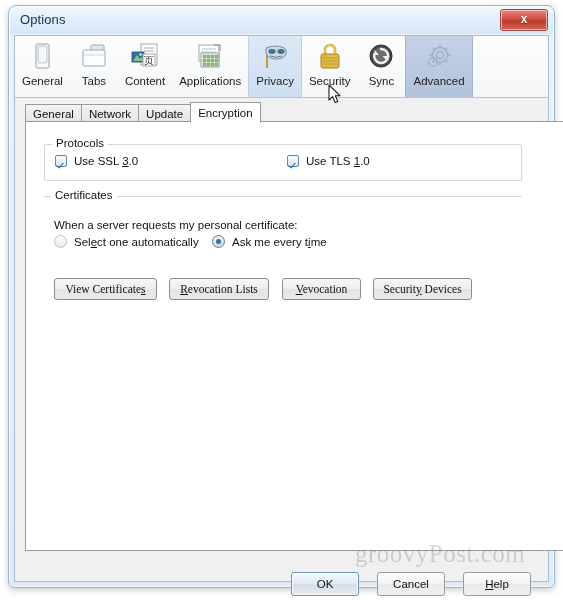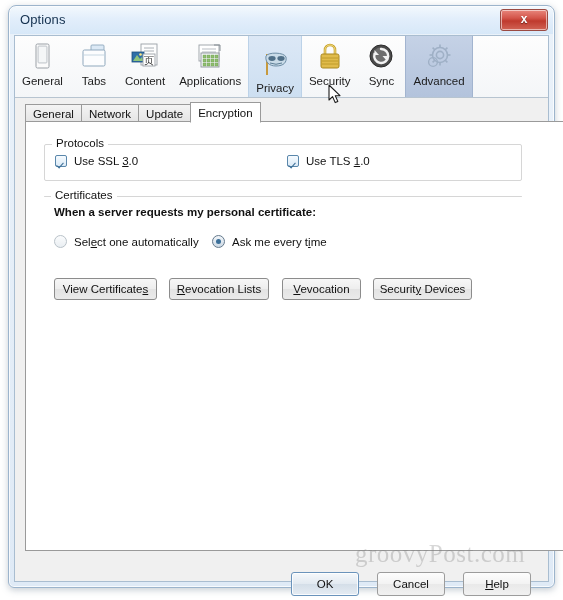--- a/index.html
+++ b/index.html
@@ -117,21 +117,20 @@
   }
   .toolbar-item.selected {
     background: linear-gradient(180deg, #c5d2e6 0%, #b3c3dc 100%);
     border-left: 1px solid #a2b4cf;
     border-right: 1px solid #a2b4cf;
   }
   .toolbar-item.hovered {
     background: linear-gradient(180deg, #dce8f6 0%, #cddff1 100%);
     border-left: 1px solid #bcd2e8;
     border-right: 1px solid #bcd2e8;
-    justify-content: flex-end;
   }
 
   
   #tab-strip {
     position: absolute;
     left: 10px;
     top: 66px;
     width: 514px;
     height: 20px;
     display: flex;
@@ -261,20 +260,21 @@
     line-height: 20px;
     text-align: center;
     font-size: 11.5px;
     color: #111;
     background: linear-gradient(180deg, #f7f7f7 0%, #eeeeee 48%, #e3e3e3 50%, #eaeaea 100%);
     border: 1px solid #8c8c8c;
     border-radius: 3px;
     box-sizing: border-box;
     cursor: pointer;
     white-space: nowrap;
+    font-family: Liberation Serif, serif;
   }
 
   
   .footer-button {
     position: absolute;
     width: 68px;
     height: 24px;
     line-height: 22px;
     text-align: center;
     font-size: 11.5px;
@@ -464,21 +464,21 @@
         <div class="ctl-row" style="left:242px; top:10px;">
           <span class="checkbox-box checked"></span>
           <span class="ctl-label"><span>Use TLS </span><span class="mn">1</span><span>.0</span></span>
         </div>
       </div>
 
       <div class="groupbox" style="left:18px; top:74px; width:478px; height:1px; border-left:none; border-right:none; border-bottom:none;">
         <div class="groupbox-title">Certificates</div>
       </div>
 
-      <div class="static-text" style="left:28px; top:84px;font-weight:bold;">When a server requests my personal certificate:</div>
+      <div class="static-text" style="left:28px; top:97px;">When a server requests my personal certificate:</div>
 
       <div class="ctl-row" style="left:28px; top:113px;">
         <span class="radio-circle"></span>
         <span class="ctl-label"><span>Sel</span><span class="mn">e</span><span>ct one automatically</span></span>
       </div>
 
       <div class="ctl-row" style="left:186px; top:113px;">
         <span class="radio-circle selected"></span>
         <span class="ctl-label"><span>Ask me every t</span><span class="mn">i</span><span>me</span></span>
       </div>

